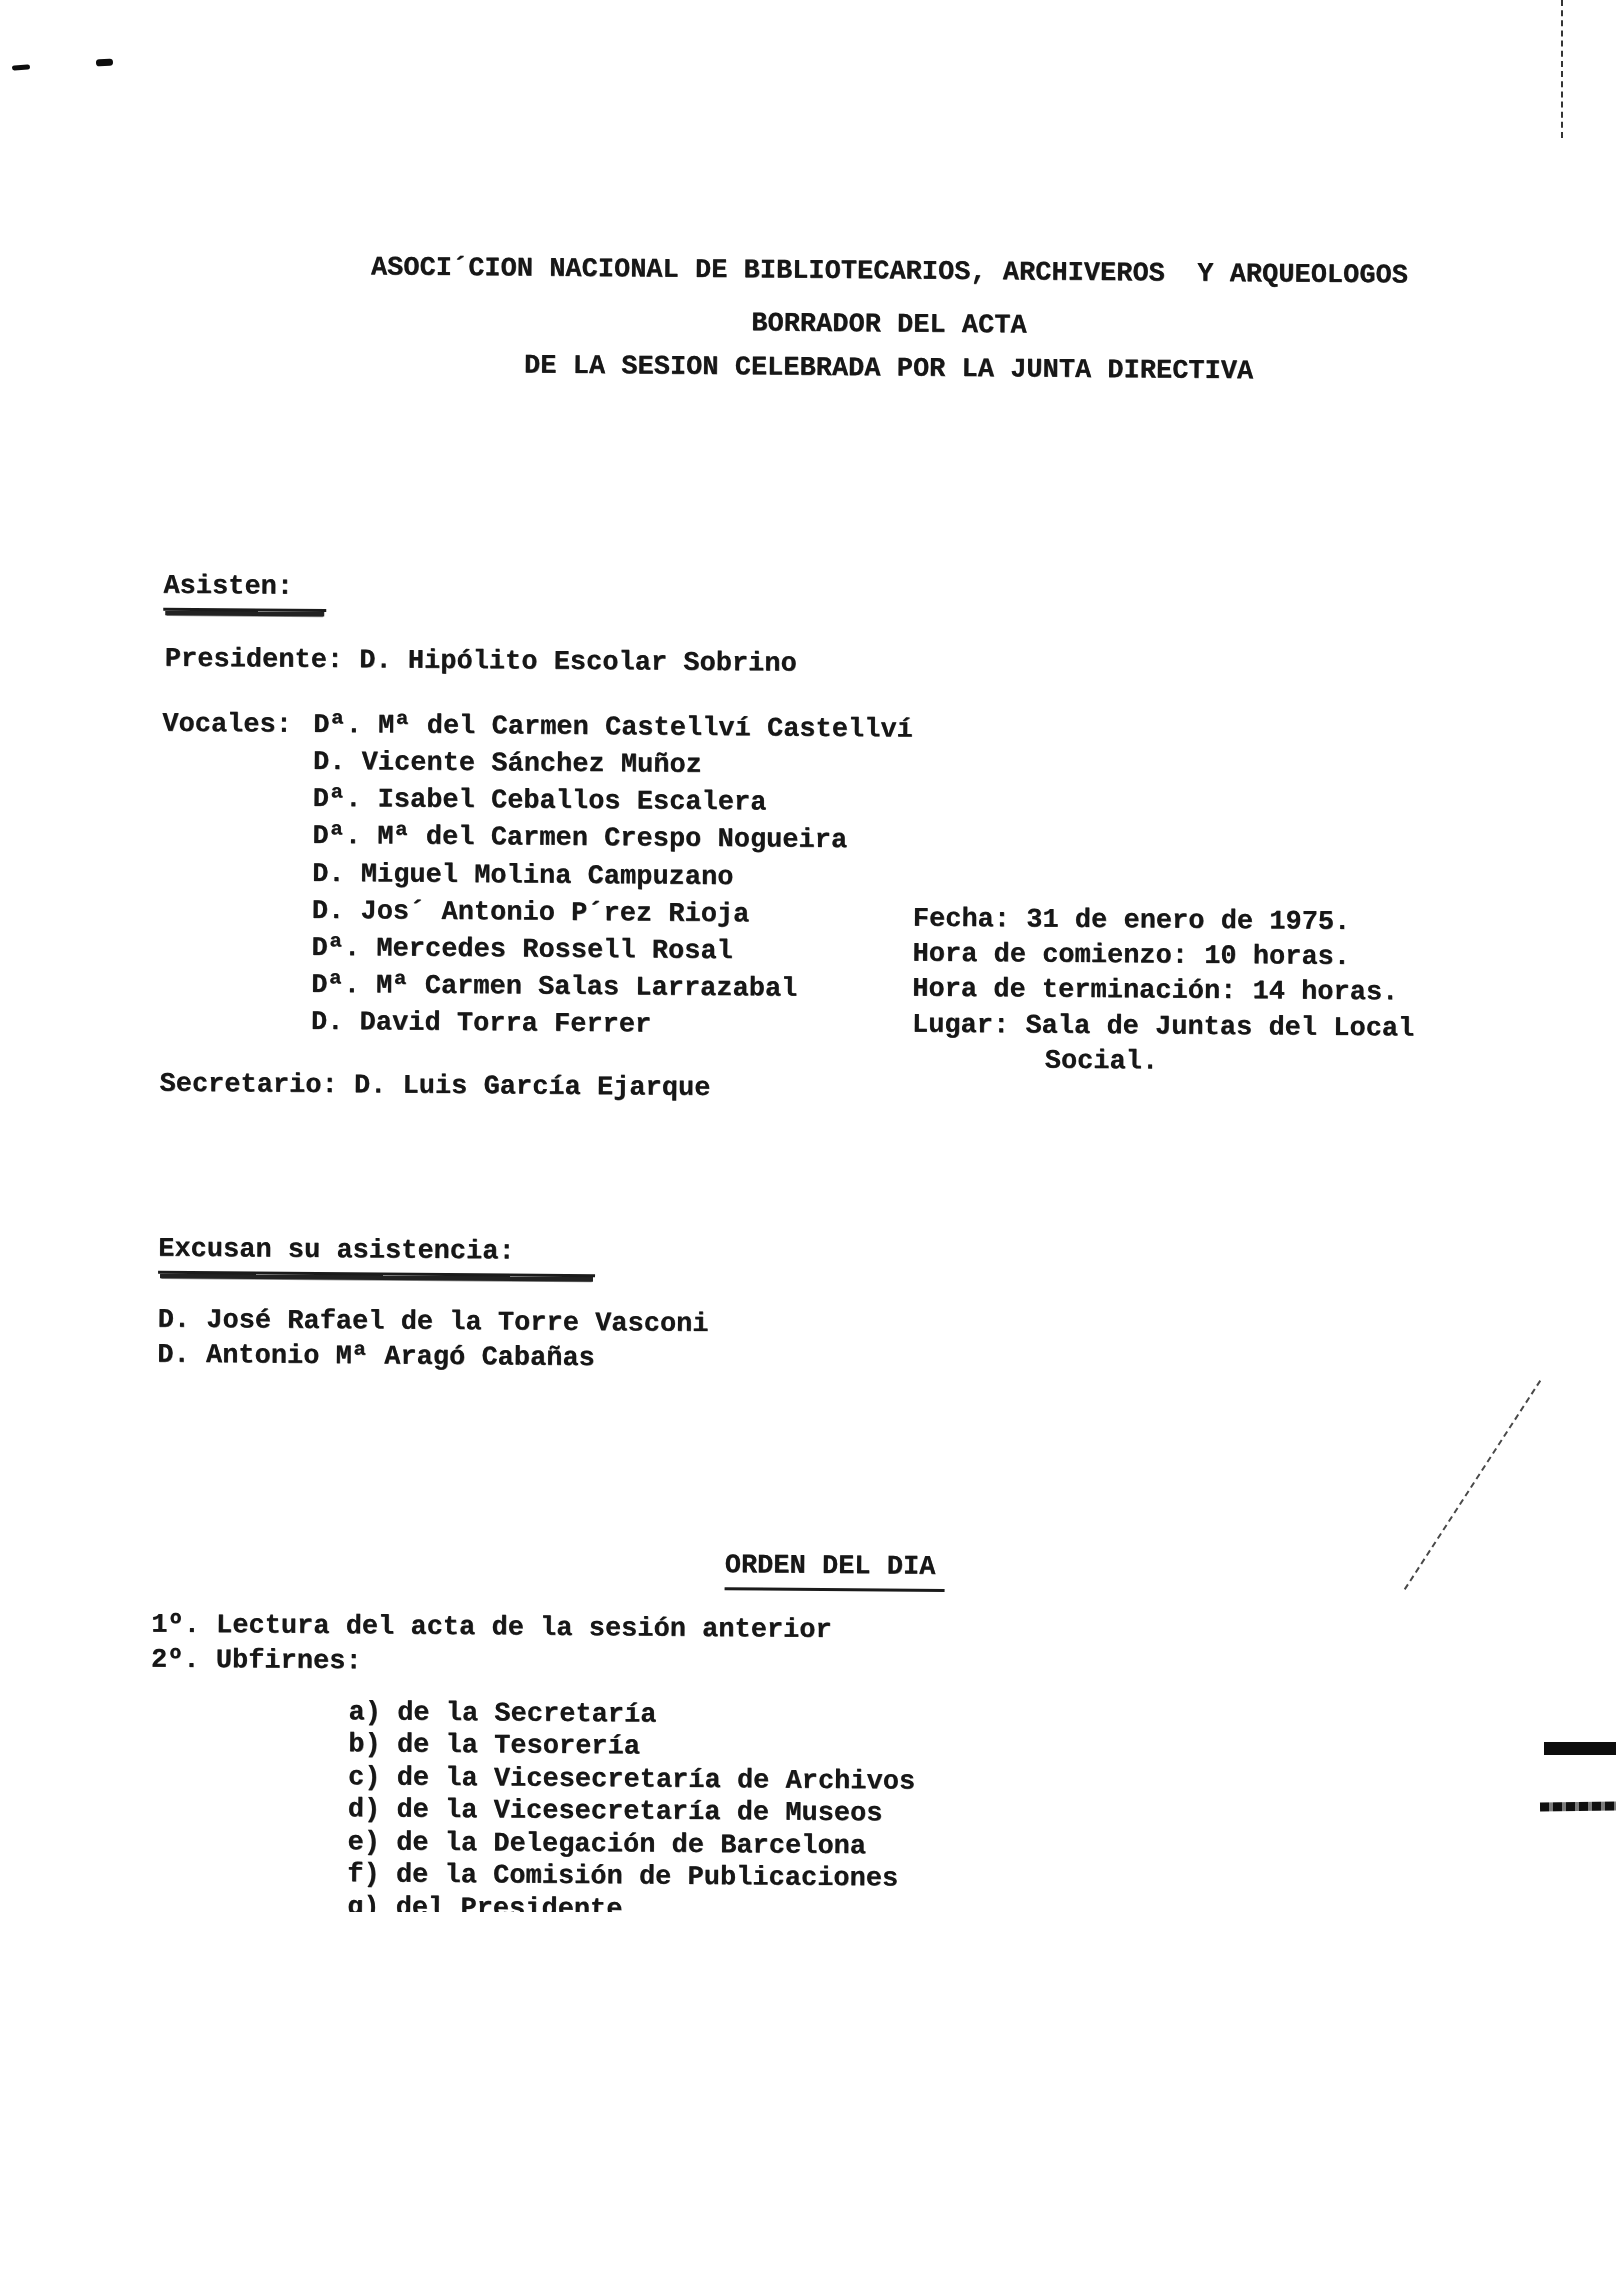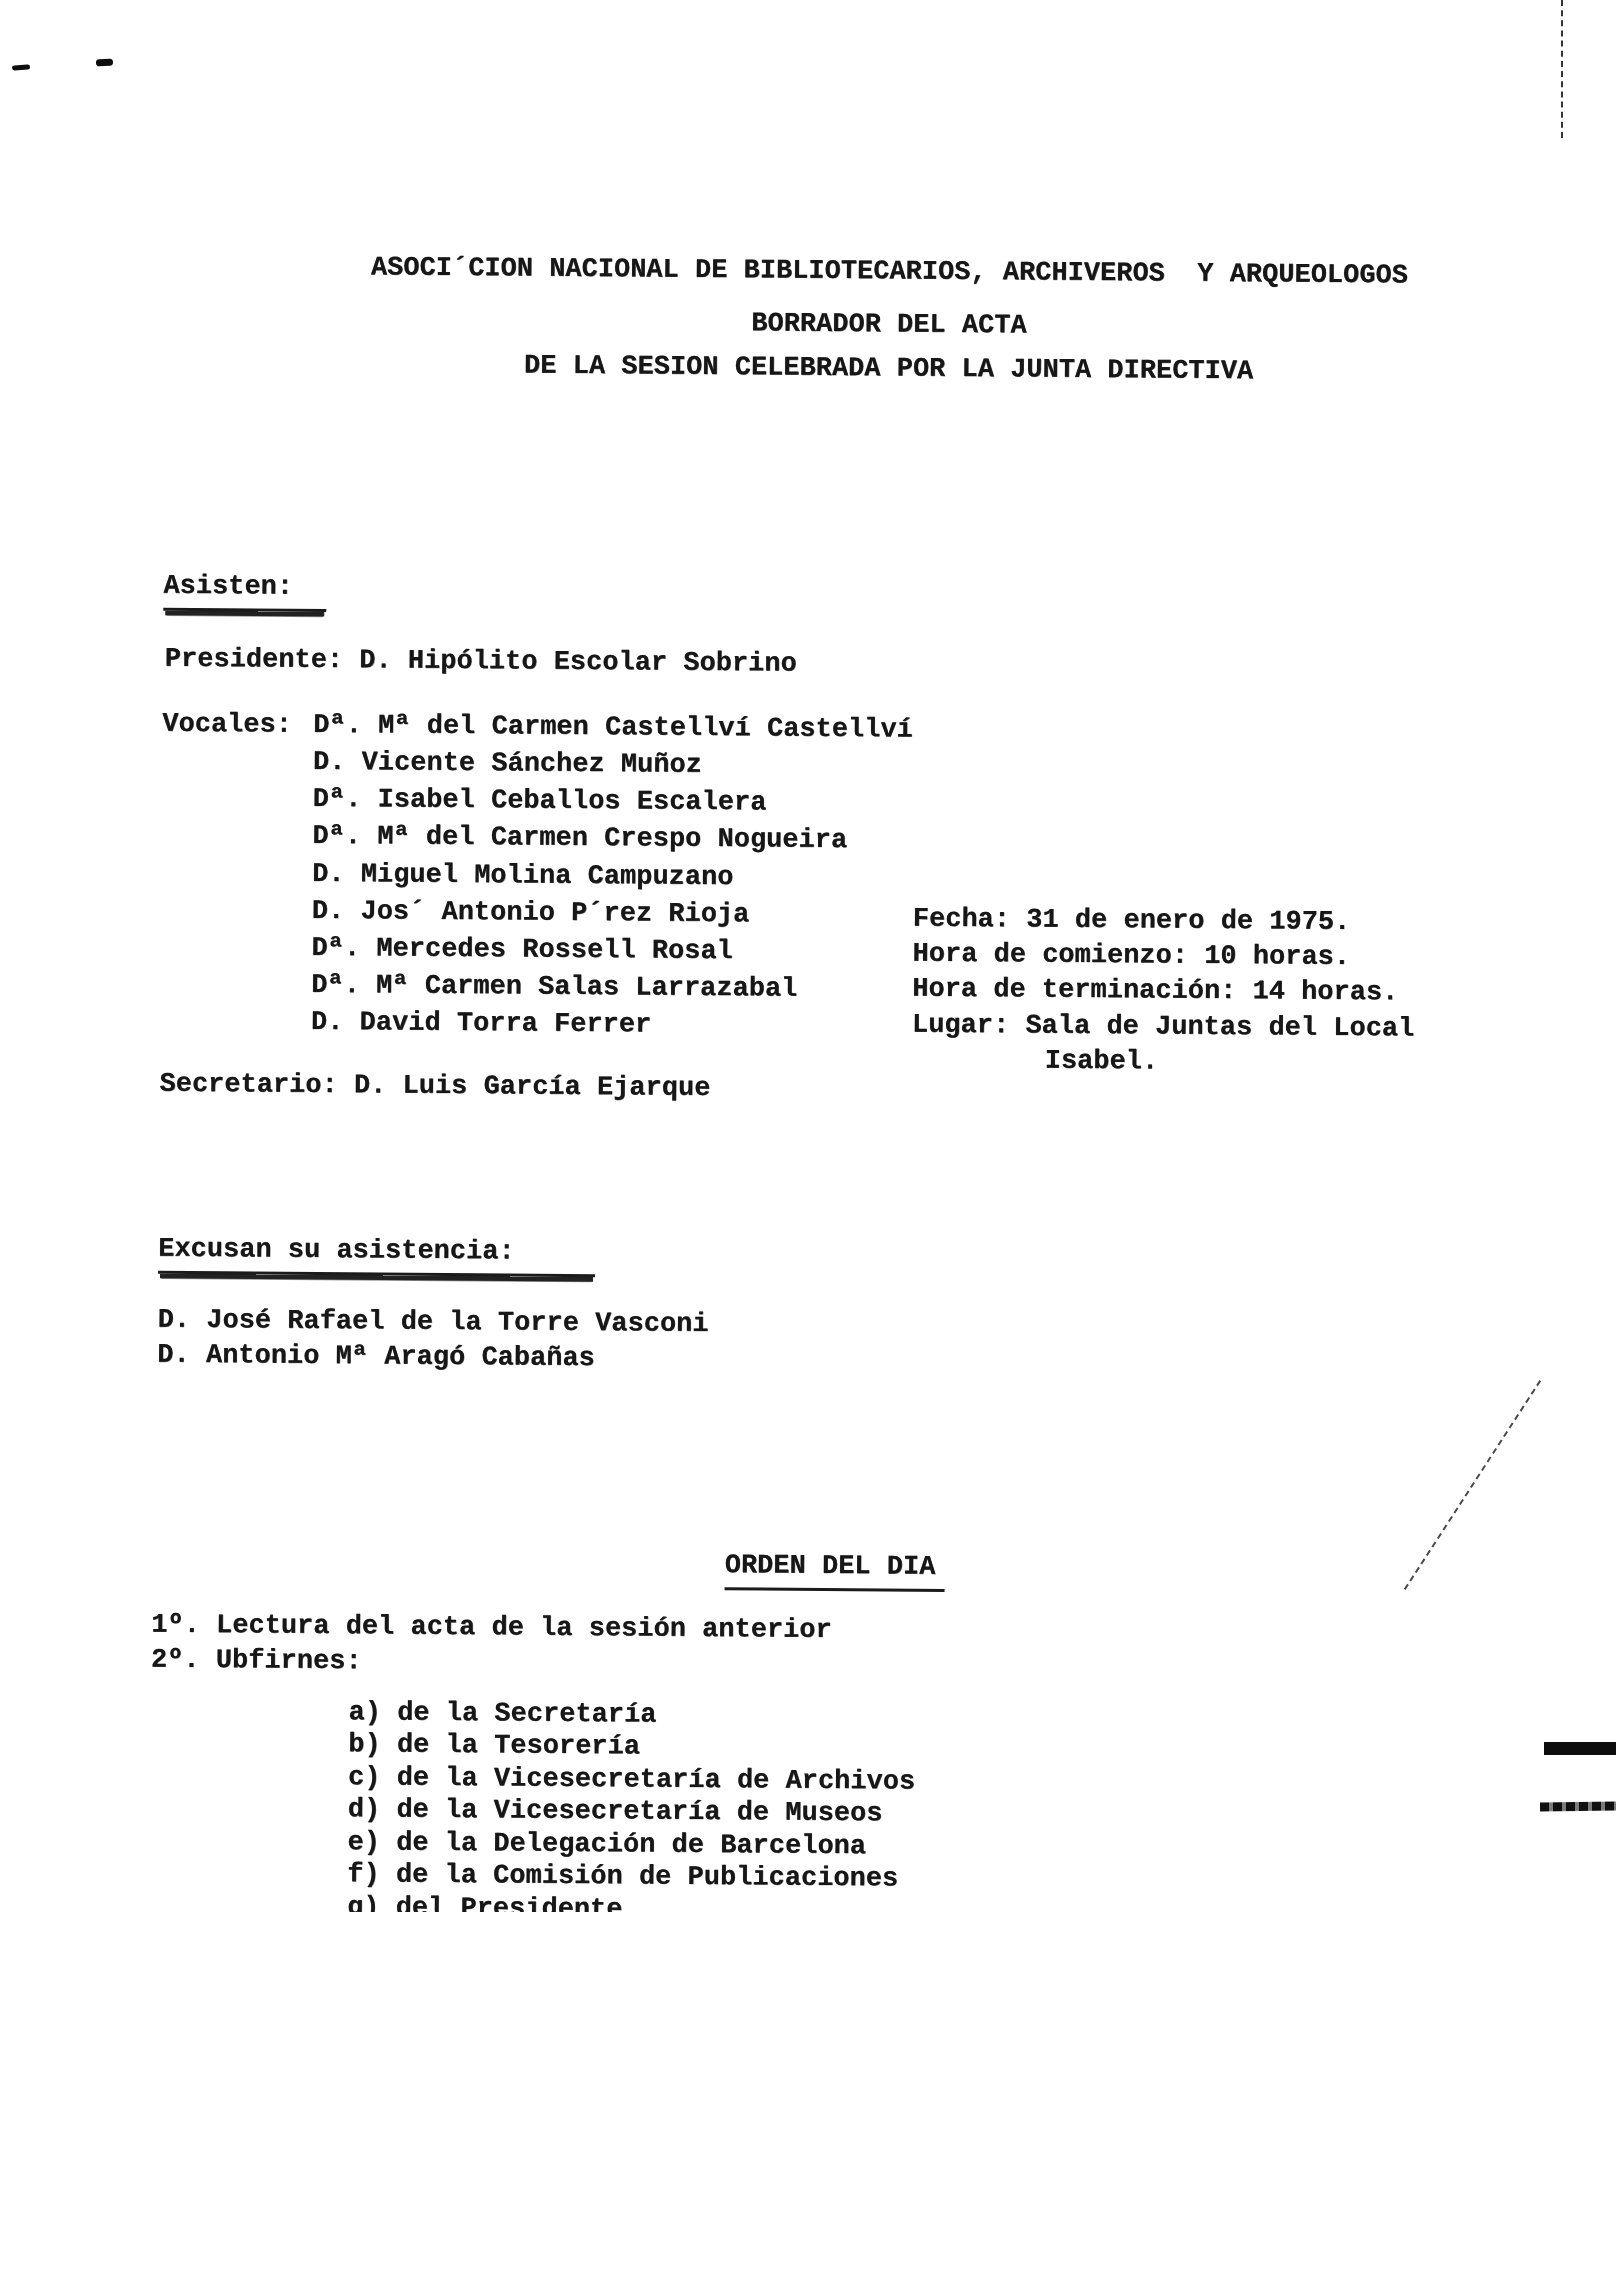--- a/index.html
+++ b/index.html
@@ -79,21 +79,21 @@
     <div class="t" style="left:317px;top:932px;">Dª. Mercedes Rossell Rosal</div>
     <div class="t" style="left:317px;top:969px;">Dª. Mª Carmen Salas Larrazabal</div>
     <div class="t" style="left:317px;top:1006px;">D. David Torra Ferrer</div>
 
     <div class="t" style="left:166px;top:1069px;">Secretario: D. Luis García Ejarque</div>
 
     <div class="t" style="left:918px;top:898px;">Fecha: 31 de enero de 1975.</div>
     <div class="t" style="left:918px;top:933px;">Hora de comienzo: 10 horas.</div>
     <div class="t" style="left:918px;top:968px;">Hora de terminación: 14 horas.</div>
     <div class="t" style="left:918px;top:1004px;">Lugar: Sala de Juntas del Local</div>
-    <div class="t" style="left:1051px;top:1039px;">Isabel.</div>
+    <div class="t" style="left:1051px;top:1039px;">Social.</div>
 
     <div class="t ul ul-rough" style="left:166px;top:1234px;padding-right:81px;">Excusan su asistencia:</div>
     <div class="t" style="left:166px;top:1305px;">D. José Rafael de la Torre Vasconi</div>
     <div class="t" style="left:166px;top:1340px;">D. Antonio Mª Aragó Cabañas</div>
 
     <div class="t ul" style="left:735px;top:1546px;padding-right:9.8px;">ORDEN DEL DIA</div>
 
     <div class="t" style="left:162px;top:1610px;">1º. Lectura del acta de la sesión anterior</div>
     <div class="t" style="left:162px;top:1645px;">2º. Ubfirnes:</div>
 

